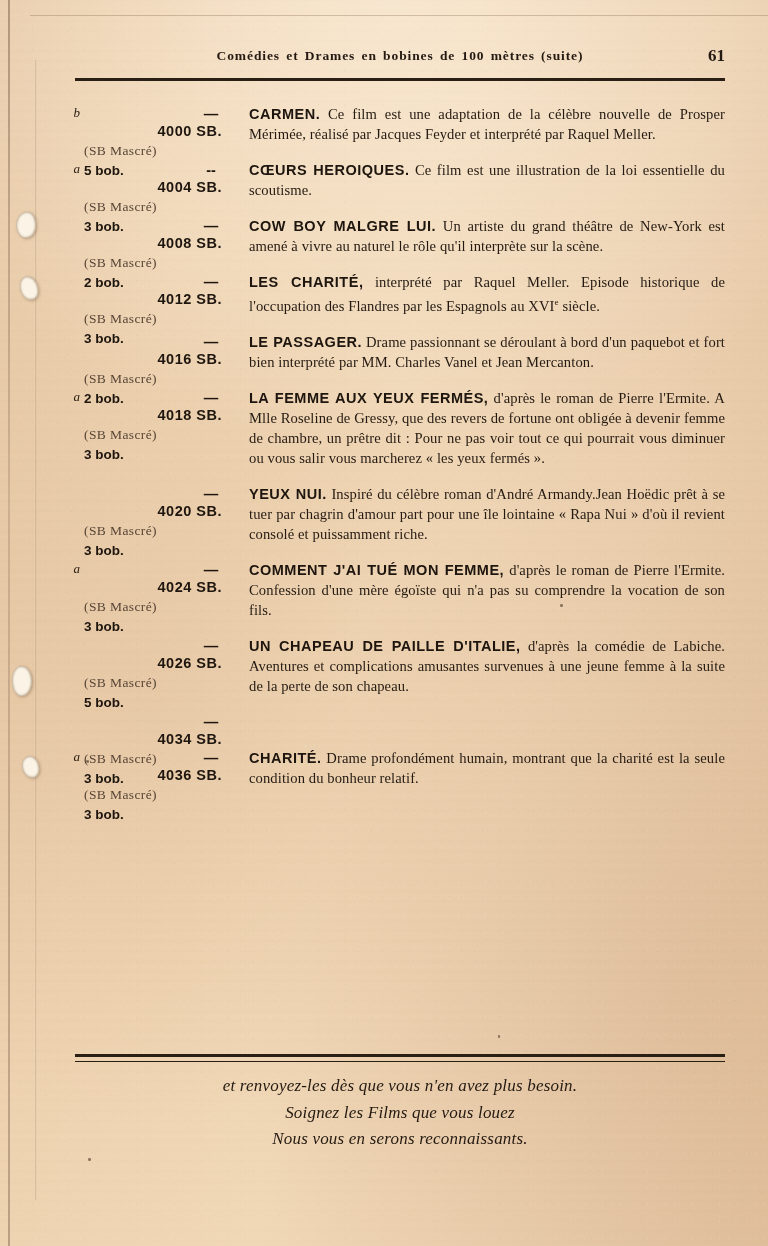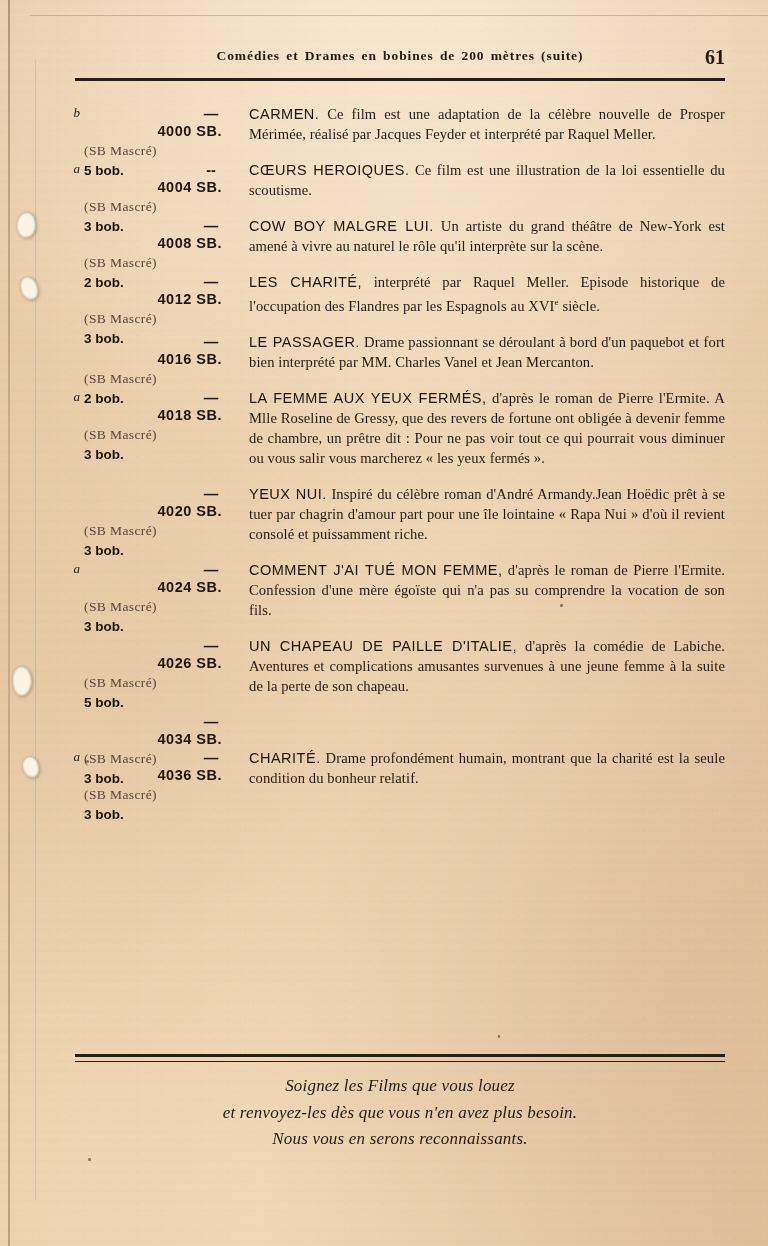--- a/index.html
+++ b/index.html
@@ -88,21 +88,21 @@
     font-weight: bold;
     font-size: 13.5px;
     letter-spacing: 0.9px;
     color: #241a12;
     word-spacing: 2px;
   }
   .header-folio {
     position: absolute;
     right: 0; top: -2px;
     font-weight: bold;
-    font-size: 20px;
+    font-size: 17px;
     color: #241a12;
     text-align: right;
   }
   .rule-head {
     position: absolute;
     left: 75px; top: 78px; width: 650px; height: 2.5px;
     background: #2a1f15;
   }
 
   
@@ -176,21 +176,21 @@
     margin-left: 249px;
     margin-right: 43px;
     text-align: justify;
     font-size: 14.6px;
     line-height: 20px;
     color: #241a12;
     letter-spacing: 0.1px;
   }
   .body .title {
     font-family: "Liberation Sans", "DejaVu Sans", sans-serif;
-    font-weight: normal;
+    font-weight: bold;
     font-size: 14.5px;
     letter-spacing: 0.5px;
     color: #1d150e;
   }
   .body .desc { }
   .body sup { font-size: 0.62em; vertical-align: super; }
 
   
   .rule-foot-thick {
     position: absolute;
@@ -237,21 +237,21 @@
   <div class="hole" style="left:20px;  top:276px; width:18px; height:24px; border-radius:45% 60% 40% 55%;"></div>
   <div class="hole" style="left:12px;  top:666px; width:20px; height:30px; border-radius:55% 45% 60% 40%;"></div>
   <div class="hole" style="left:22px;  top:756px; width:17px; height:22px; border-radius:50% 55% 45% 60%;"></div>
 
   <div class="speck" style="left:86px; top:760px; width:3px; height:3px;"></div>
   <div class="speck" style="left:560px; top:604px; width:3px; height:3px;"></div>
   <div class="speck" style="left:498px; top:1035px; width:2px; height:3px;"></div>
   <div class="speck" style="left:88px; top:1158px; width:3px; height:3px;"></div>
 
   <div class="header">
-    <div class="header-title">Comédies et Drames en bobines de 200 mètres (suite)</div>
+    <div class="header-title">Comédies et Drames en bobines de 100 mètres (suite)</div>
     <div class="header-folio">61</div>
   </div>
   <div class="rule-head"></div>
 
   <div class="entries" id="entries">
       <div class="entry">
         <div class="mark">b</div>
         <div class="refcol">
           <span class="ref-no">4000 SB.</span>
           <span class="ref-sub">(SB Mascré)</span>
@@ -357,18 +357,18 @@
           <span class="ref-bob">3 bob.</span>
         </div>
         <div class="dash">—</div>
         <div class="body"><span class="title">CHARITÉ.</span><span class="desc"> Drame profondément humain, montrant que la charité est la seule condition du bonheur relatif.</span></div>
       </div>
     </div>
 
   <div class="rule-foot-thick"></div>
   <div class="rule-foot-thin"></div>
   <div class="motto">
+    <span>et renvoyez-les dès que vous n'en avez plus besoin.</span>
     <span>Soignez les Films que vous louez</span>
-    <span>et renvoyez-les dès que vous n'en avez plus besoin.</span>
     <span>Nous vous en serons reconnaissants.</span>
   </div>
 
 </div>
 
 </body></html>

